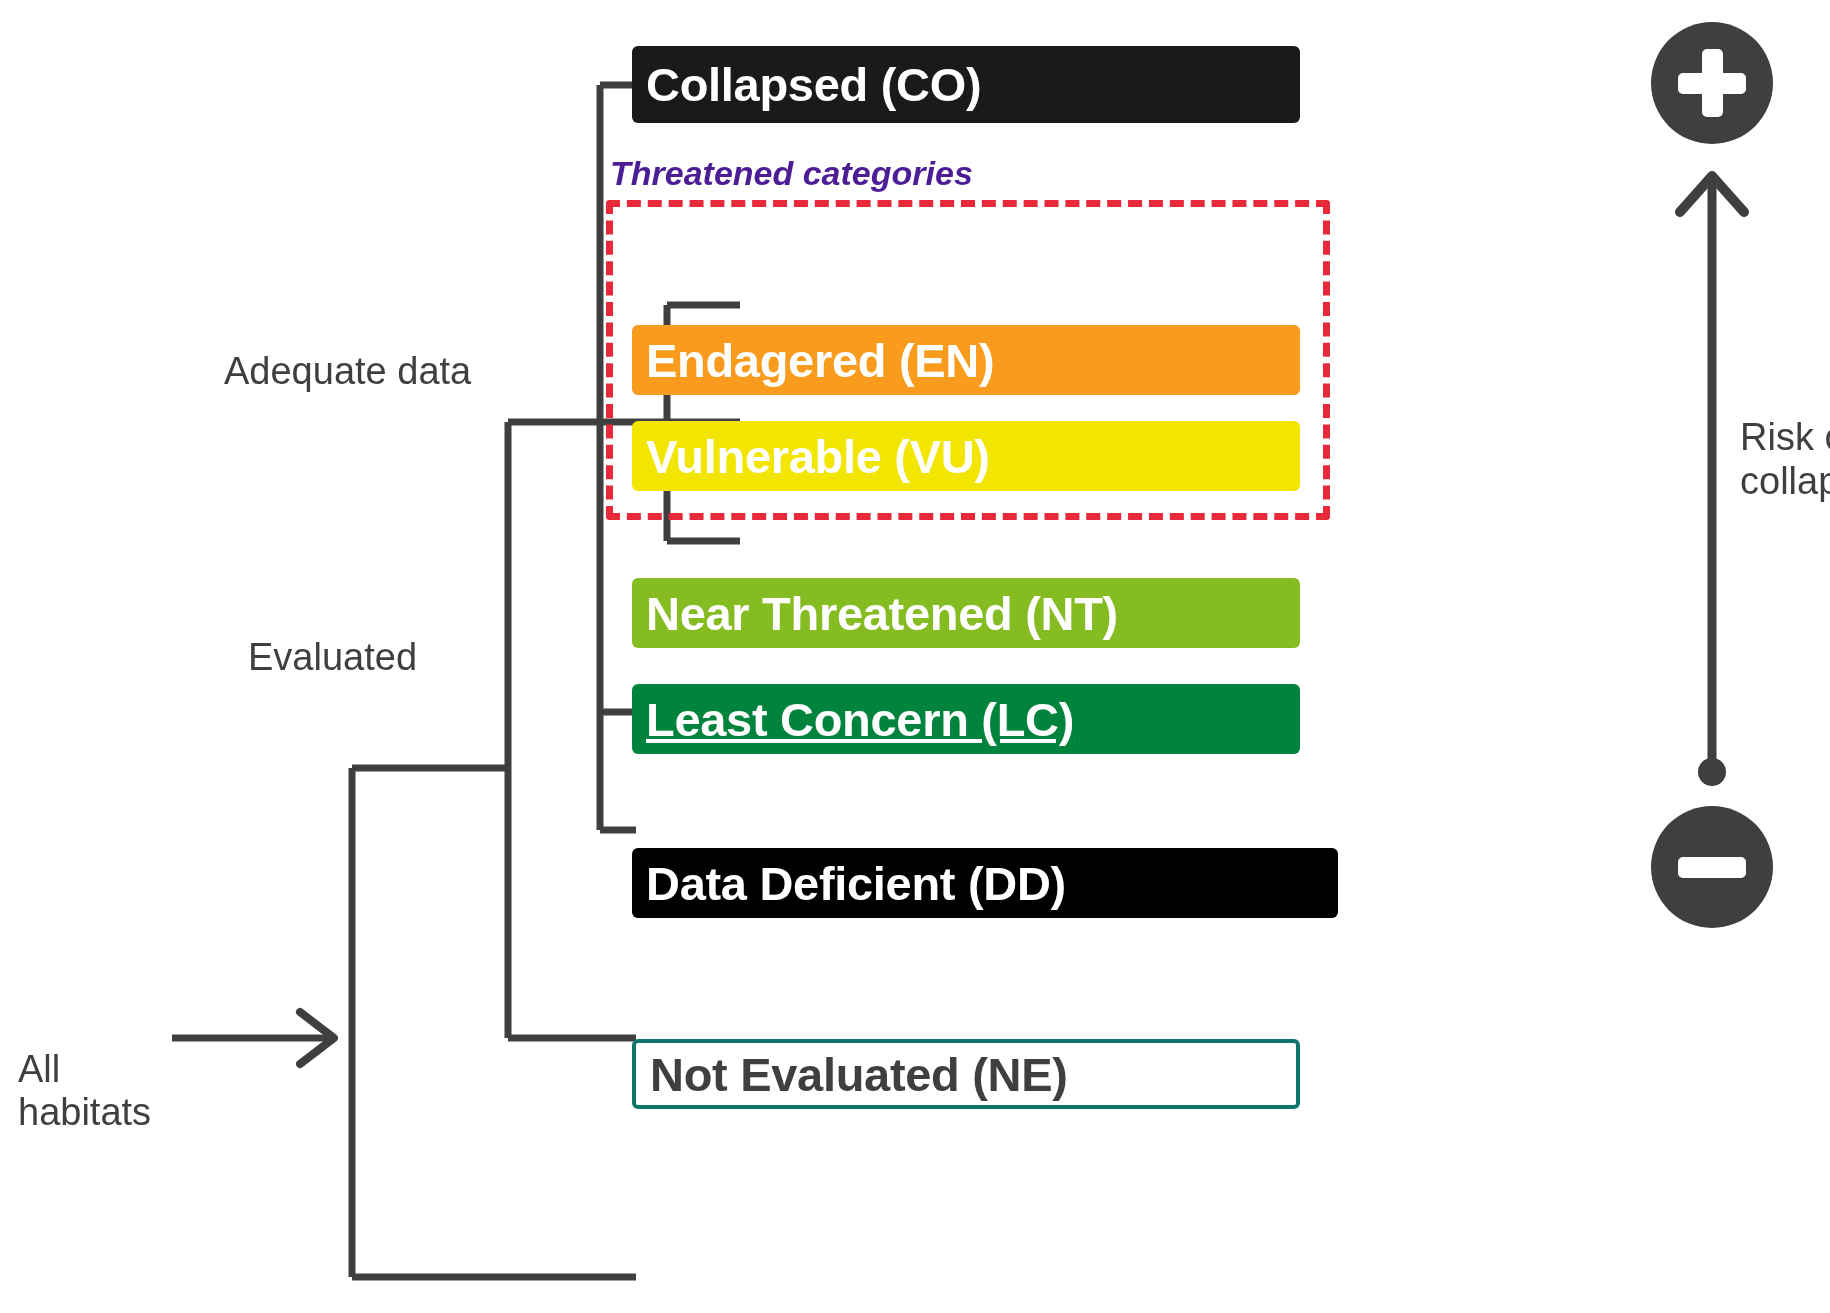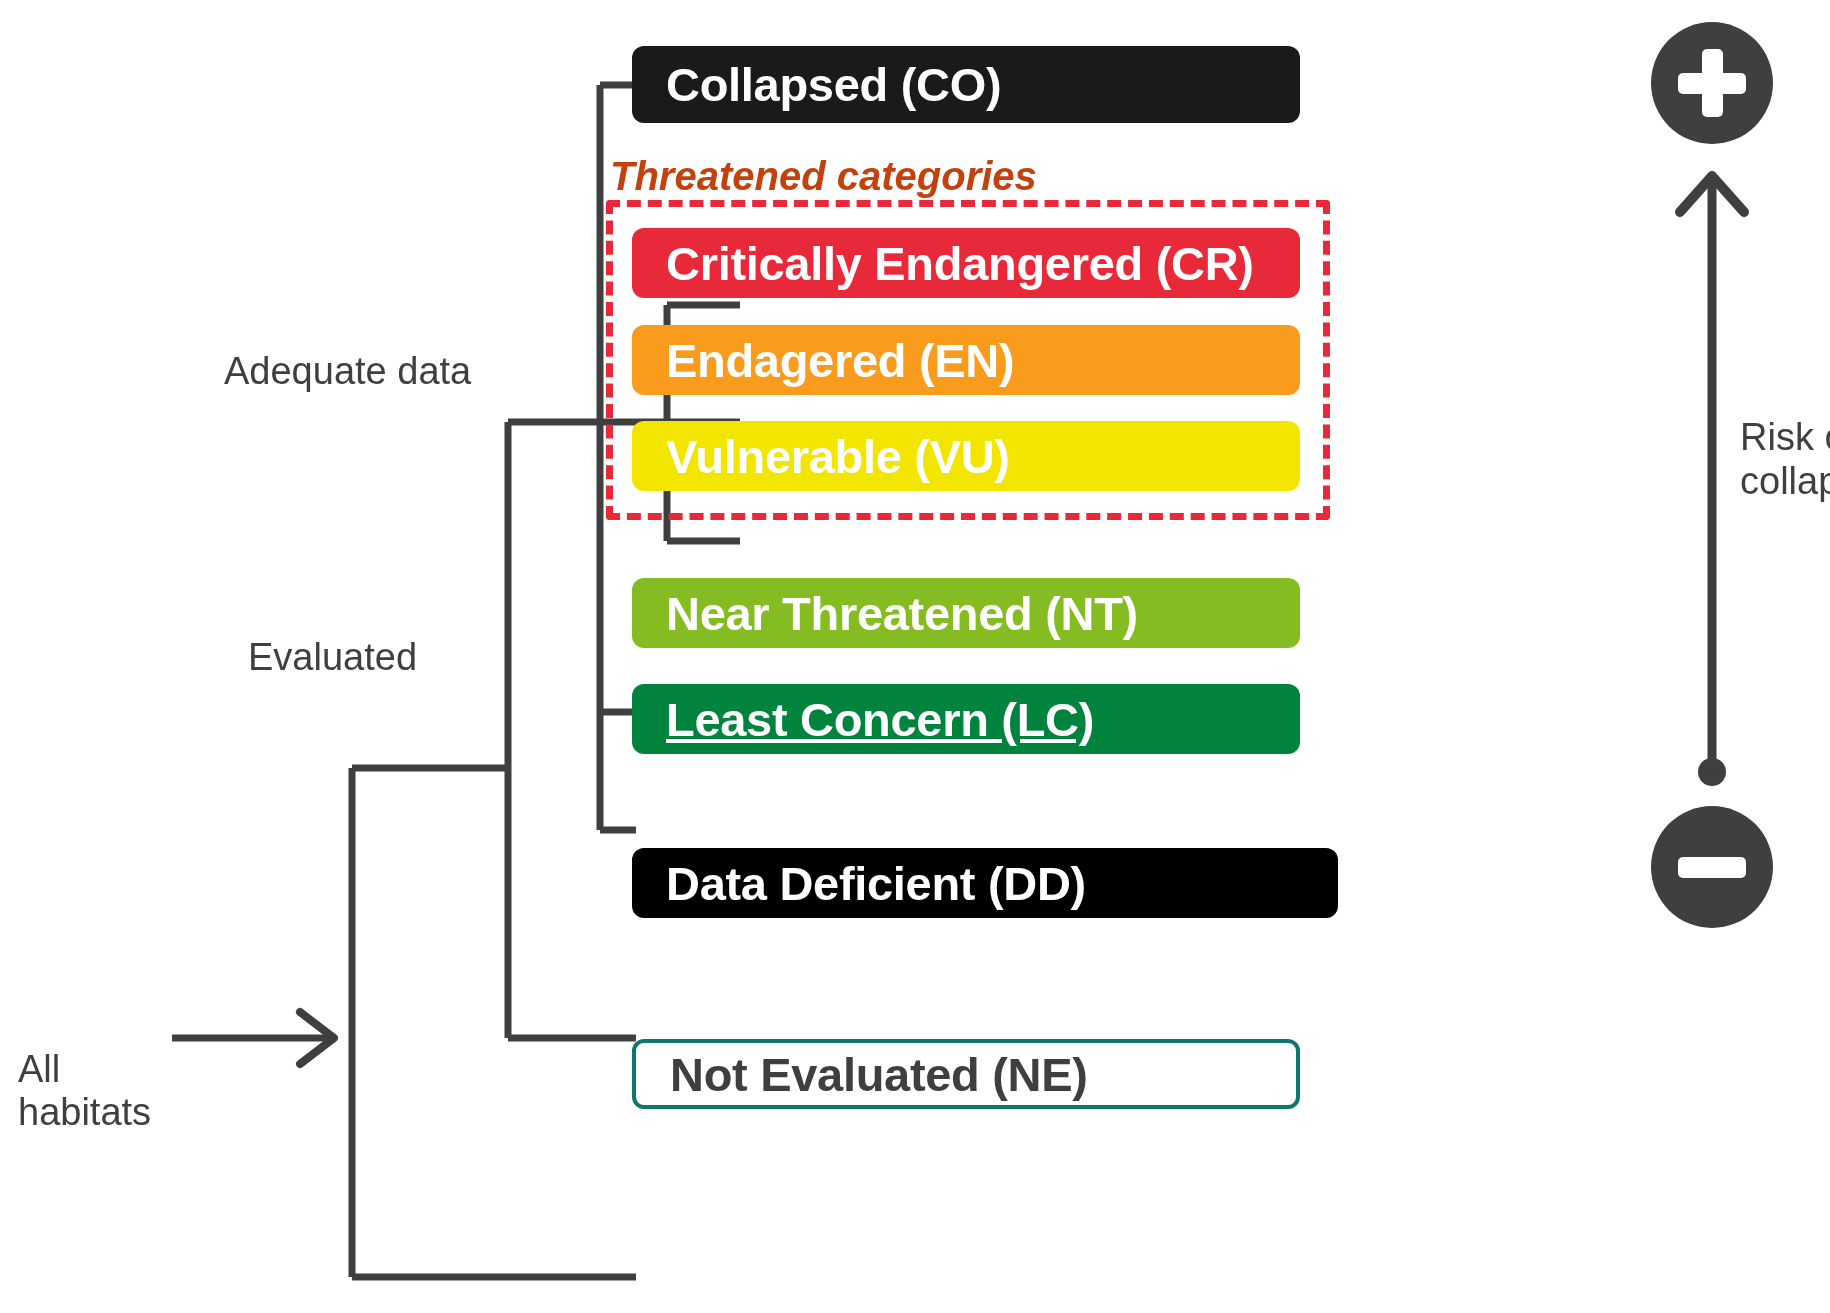--- a/index.html
+++ b/index.html
@@ -5,23 +5,23 @@
 <style>
   html,body{margin:0;padding:0;background:#ffffff;}
   body{font-family:"Liberation Sans", sans-serif;}
   #stage{position:relative;width:1830px;height:1313px;background:#ffffff;overflow:hidden;}
   svg.layer{position:absolute;left:0;top:0;width:1830px;height:1313px;}
 
   .cat-box{
     position:absolute;
     display:flex;
     align-items:center;
-    border-radius:12px;
+    border-radius:6px;
     box-sizing:border-box;
-    padding-left:34px;
+    padding-left:14px;
     color:#ffffff;
     font-weight:bold;
     font-size:47px;
     letter-spacing:-0.3px;
     white-space:nowrap;
   }
   .cat-box.outlined{
     background:#ffffff;
     color:#3f3f3f;
     border:4px solid #0f766e;
@@ -31,22 +31,22 @@
     position:absolute;
     color:#3f3f3f;
     font-size:38px;
     font-weight:normal;
     white-space:nowrap;
     line-height:1.12;
     margin-top:48px;
   }
   .threat-label{
     position:absolute;
-    color:#c2410c;
-    font-size:40px;
+    color:#4c1d95;
+    font-size:34px;
     font-weight:bold;
     font-style:italic;
     white-space:nowrap;
   }
   .risk-label{
     position:absolute;
     color:#3f3f3f;
     font-size:38px;
     line-height:1.15;
     white-space:nowrap;
@@ -114,23 +114,20 @@
   </svg>
 
   <div class="dashed-box" style="left:606px;top:200px;width:724px;height:320px;"></div>
 
   <div class="threat-label" style="left:610px;top:154px;">Threatened categories</div>
 
   <div class="cat-box" style="left:632px;top:46px;width:668px;height:77px;background:#1a1a18;color:#ffffff;">
     <span>Collapsed (CO)</span>
   </div>
 
-  <div class="cat-box" style="left:632px;top:228px;width:668px;height:70px;background:#e8293a;color:#ffffff;">
-    <span>Critically Endangered (CR)</span>
-  </div>
 
   <div class="cat-box" style="left:632px;top:421px;width:668px;height:70px;background:#f2e500;color:#ffffff;">
     <span>Vulnerable (VU)</span>
   </div>
 
   <div class="cat-box" style="left:632px;top:325px;width:668px;height:70px;background:#f99b1c;color:#ffffff;">
     <span>Endagered (EN)</span>
   </div>
 
   <div class="cat-box" style="left:632px;top:578px;width:668px;height:70px;background:#85bc22;color:#ffffff;">

